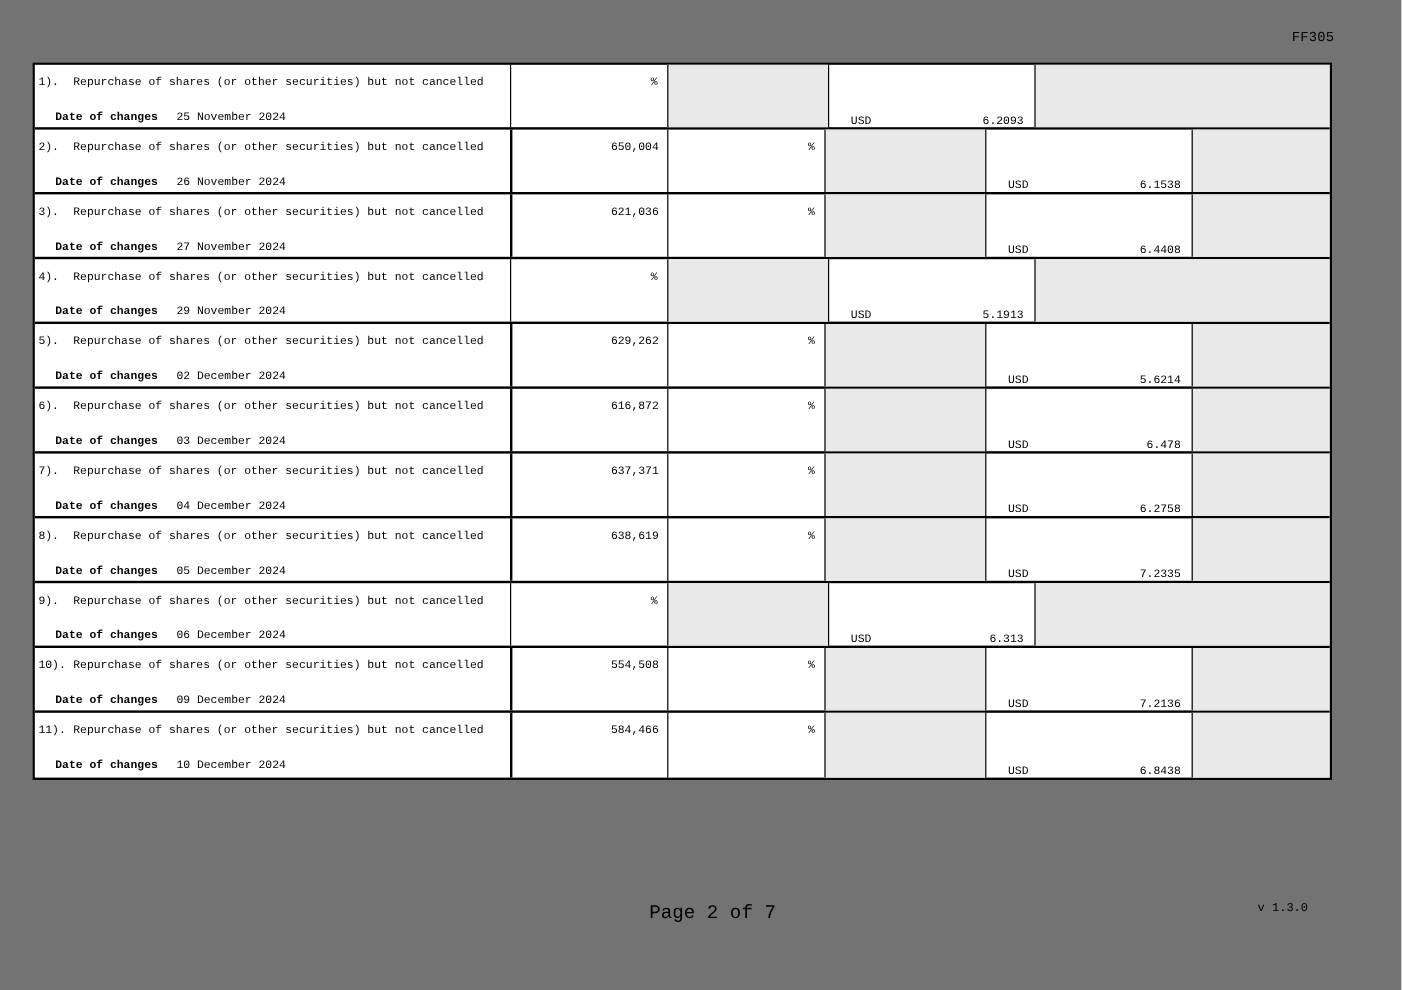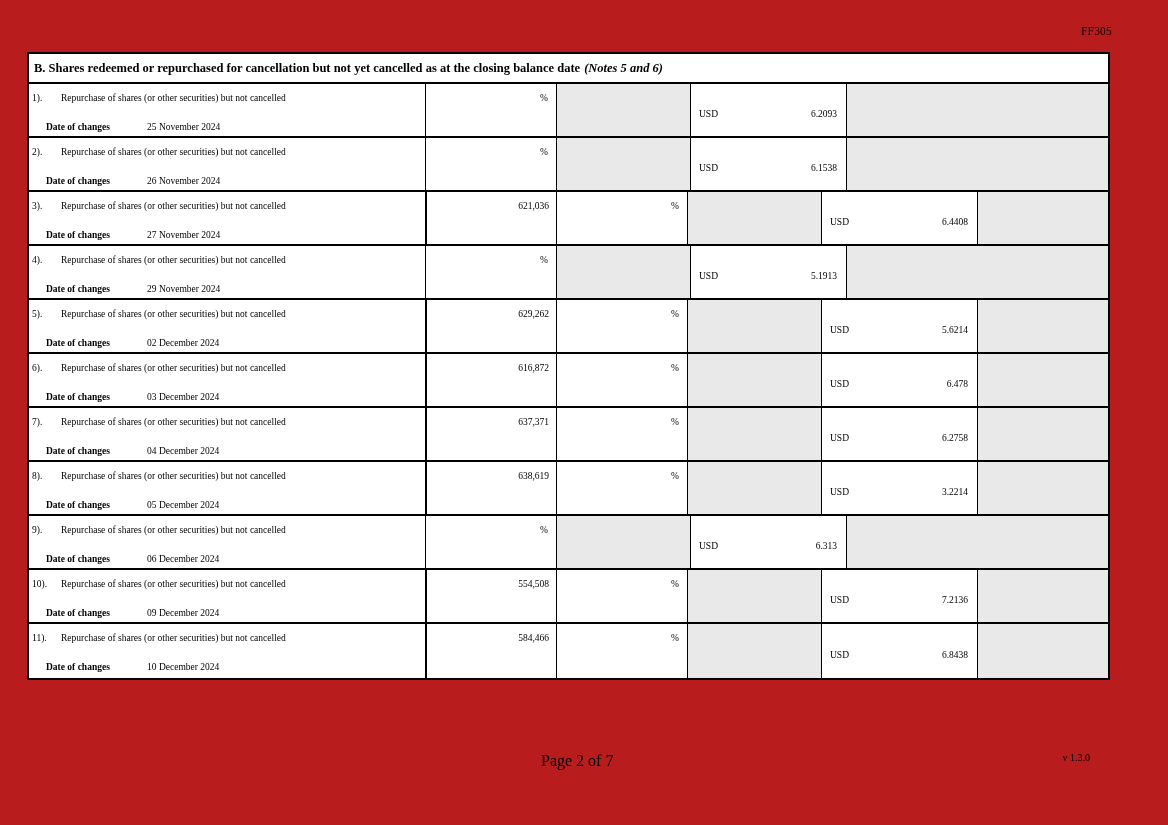--- a/index.html
+++ b/index.html
@@ -1,22 +1,22 @@
 <!DOCTYPE html>
 <html style="--shade: #e9e9e9;"><head>
 <meta charset="utf-8">
 <style>
   * { margin: 0; padding: 0; box-sizing: border-box; }
   html, body { background: #fff; }
   .page {
     position: relative;
     width: 1168px;
     height: 825px;
-    background: #b91c1c;
-    font-family: Liberation Serif, serif;
+    background: #737373;
+    font-family: Liberation Mono, monospace;
     color: #000;
     overflow: hidden;
   }
   .form-code {
     position: absolute;
     top: 25px;
     right: 56px;
     font-size: 11.5px;
     letter-spacing: 0.2px;
   }
@@ -45,21 +45,21 @@
     border-bottom: 2px solid #000;
     font-size: 9.5px;
     line-height: 11px;
   }
   .frow:last-child { border-bottom: none; }
   .cell { height: 100%; }
   .c-desc  { width: 396px; }
   .c-shares{ width: 131px; border-left: 2px solid #000; text-align: right; padding: 9px 7px 0 0; }
   .c-pct   { width: 131px; border-left: 1.5px solid #000; text-align: right; padding: 9px 8px 0 0; }
   .c-shade1{ width: 134px; border-left: 1.5px solid #000; background: var(--shade, #e9e9e9); }
-  .c-usd   { width: 156px; border-left: 1.5px solid #000; display: flex; justify-content: space-between; align-items: center; padding: 9px 9px 0 8px; }
+  .c-usd   { width: 172px; border-left: 1.5px solid #000; display: flex; justify-content: space-between; align-items: flex-end; padding: 9px 9px 0 18px; }
   .c-shade2{ flex: 1; border-left: 1.5px solid #000; background: var(--shade, #e9e9e9); }
   .desc-line1 { display: flex; padding-top: 9px; }
   .row-num { width: 32px; padding-left: 3px; flex: 0 0 32px; }
   .desc-line2 { display: flex; margin-top: 18px; }
   .date-label { font-weight: bold; margin-left: 17px; width: 101px; flex: 0 0 101px; }
   .footer-page {
     position: absolute;
     top: 752px;
     left: 541px;
     font-size: 16px;
@@ -72,24 +72,20 @@
   }
 </style>
 </head>
 <body>
 
 <div class="page">
 
   <div class="form-code">FF305</div>
 
   <div class="ftable">
-    <div class="ftable-header">
-      <span>B. Shares redeemed or repurchased for cancellation but not yet cancelled as at the closing balance date</span>
-      <span class="notes-part">(Notes 5 and 6)</span>
-    </div>
     <div>
     <div class="frow">
       <div class="cell c-desc">
         <div class="desc-line1">
           <span class="row-num">1).</span>
           <span>Repurchase of shares (or other securities) but not cancelled</span>
         </div>
         <div class="desc-line2">
           <span class="date-label">Date of changes</span>
           <span>25 November 2024</span>
@@ -108,20 +104,21 @@
       <div class="cell c-desc">
         <div class="desc-line1">
           <span class="row-num">2).</span>
           <span>Repurchase of shares (or other securities) but not cancelled</span>
         </div>
         <div class="desc-line2">
           <span class="date-label">Date of changes</span>
           <span>26 November 2024</span>
         </div>
       </div>
+      <div class="cell c-shares">650,004</div>
       <div class="cell c-pct">%</div>
       <div class="cell c-shade1"></div>
       <div class="cell c-usd">
         <span>USD</span>
         <span>6.1538</span>
       </div>
       <div class="cell c-shade2"></div>
     </div>
 
     <div class="frow">
@@ -237,21 +234,21 @@
         <div class="desc-line2">
           <span class="date-label">Date of changes</span>
           <span>05 December 2024</span>
         </div>
       </div>
       <div class="cell c-shares">638,619</div>
       <div class="cell c-pct">%</div>
       <div class="cell c-shade1"></div>
       <div class="cell c-usd">
         <span>USD</span>
-        <span>3.2214</span>
+        <span>7.2335</span>
       </div>
       <div class="cell c-shade2"></div>
     </div>
 
     <div class="frow">
       <div class="cell c-desc">
         <div class="desc-line1">
           <span class="row-num">9).</span>
           <span>Repurchase of shares (or other securities) but not cancelled</span>
         </div>

